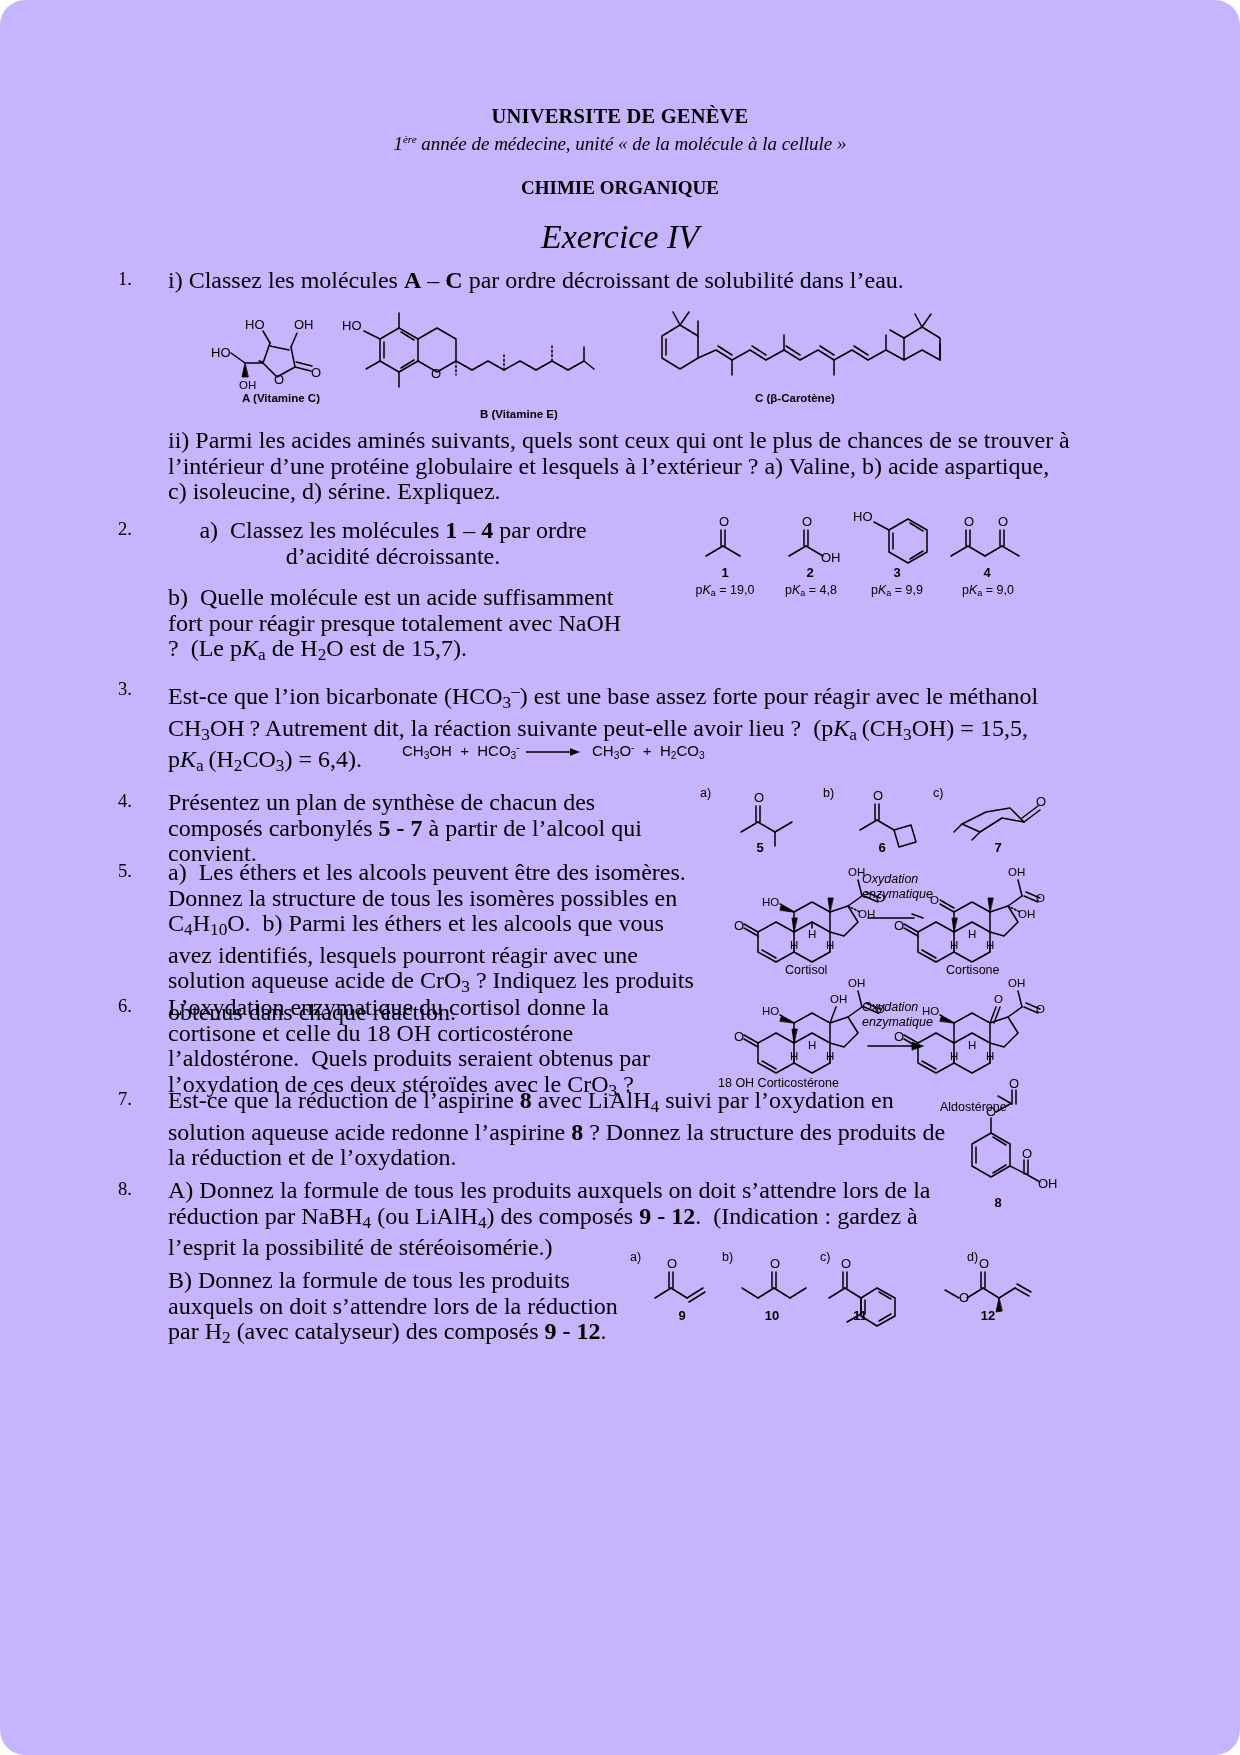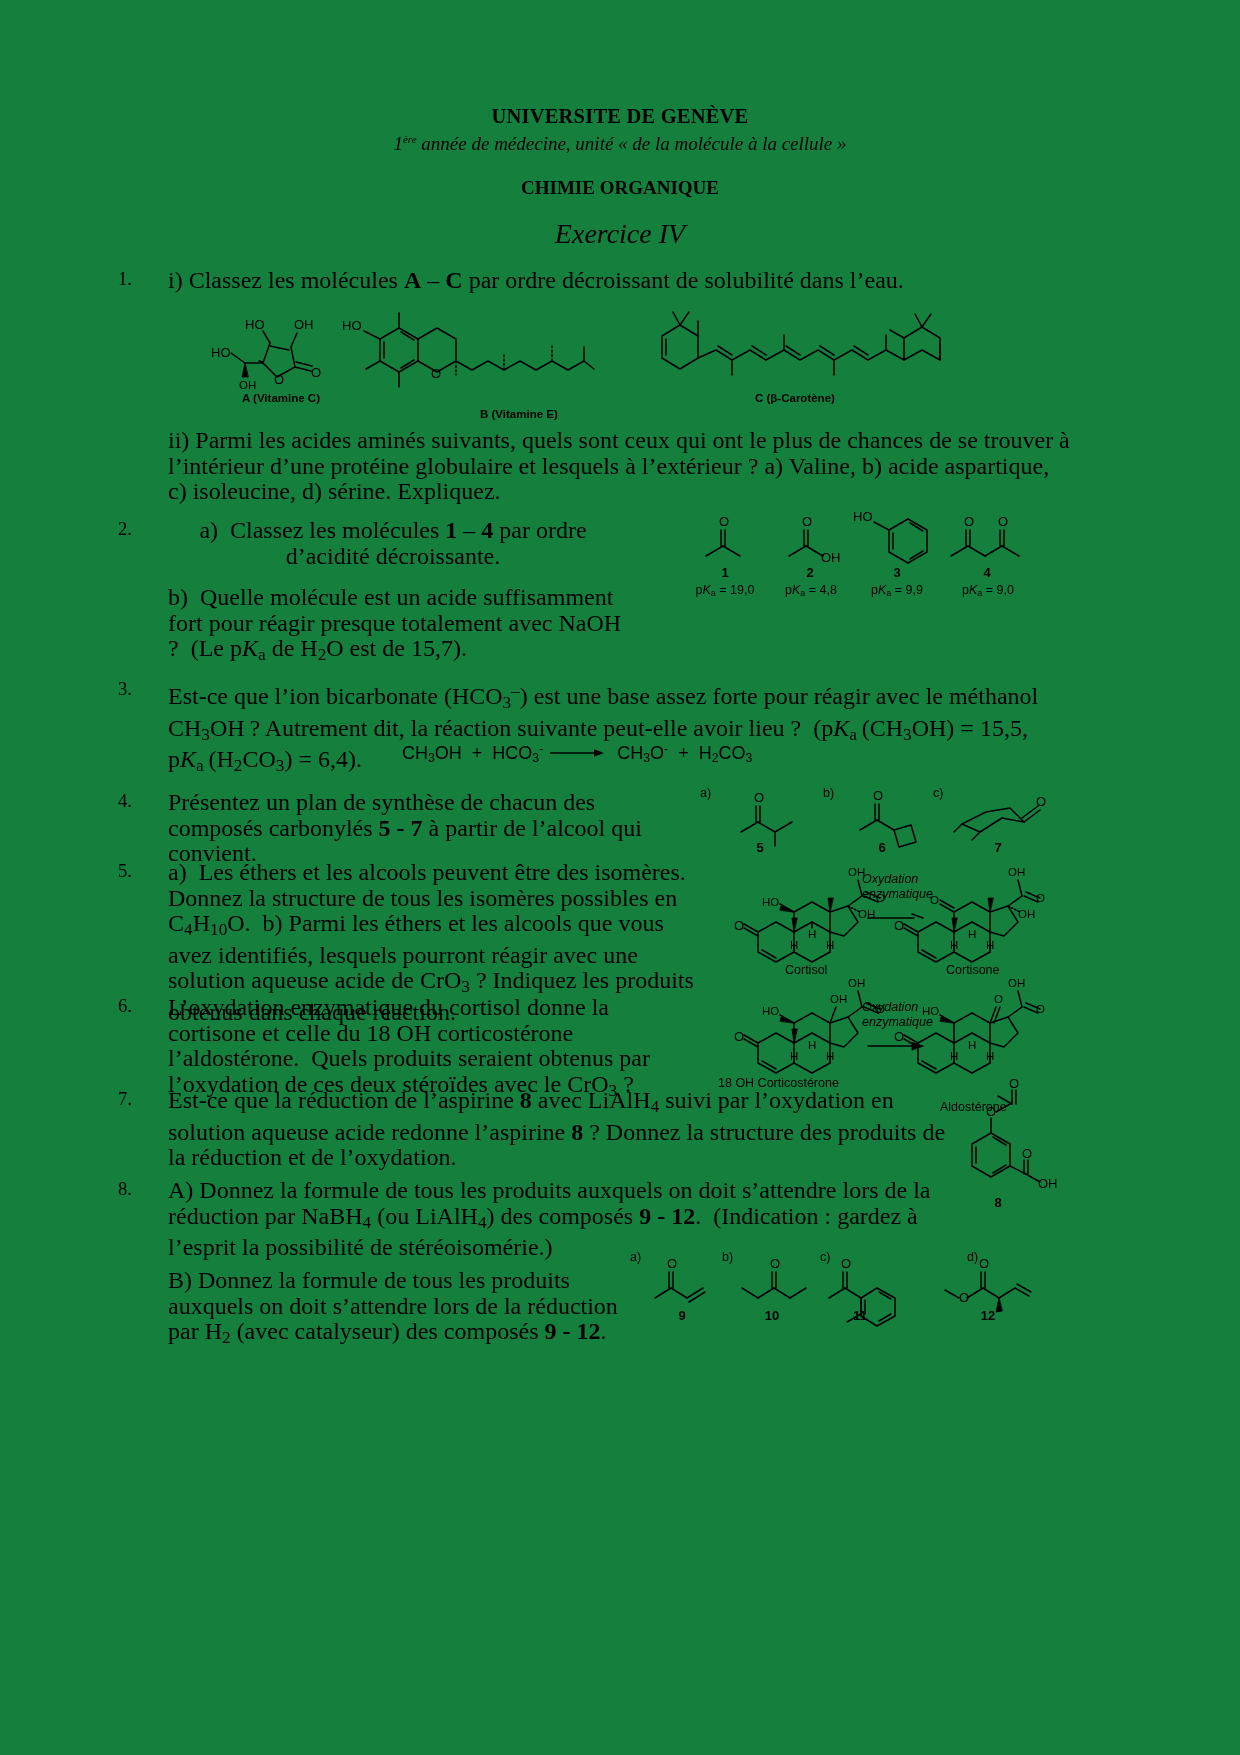--- a/index.html
+++ b/index.html
@@ -2,29 +2,29 @@
 <html><head>
 <meta charset="utf-8">
 <style>
   html,body{margin:0;padding:0;background:#fff;}
   body{
     width:1240px; height:1755px; position:relative;
     font-family:"Liberation Serif", serif;
     color:#000;
     overflow:hidden;
   }
-  .page{position:absolute; inset:0; background:#15803d;}
+  .page{position:absolute; inset:0; background:#c4b5fd;border-radius:25px;}
 
   
   .hdr{position:absolute; left:0; right:0; text-align:center;}
   .uni{top:105px; font-weight:bold; font-size:20.5px; letter-spacing:.2px;}
   .sub{top:133px; font-style:italic; font-size:19px;text-align:center;}
   .sub sup{font-size:11px; vertical-align:super;}
   .chimie{top:177px; font-weight:bold; font-size:19px;}
-  .exo{top:218px; font-style:italic; font-size:28px;}
+  .exo{top:218px; font-style:italic; font-size:34px;}
 
   
   .q{position:absolute; font-size:24px; line-height:25.5px;}
   .qnum{position:absolute; font-size:18.6px;}
   .b{font-weight:bold;}
   .it{font-style:italic;}
   sub{font-size:.72em; vertical-align:-.25em;}
   sup{font-size:.72em; vertical-align:.45em;}
 
   
@@ -33,21 +33,21 @@
   .capn{position:absolute; font-family:"Liberation Sans", sans-serif;
         font-size:13px; font-weight:bold; text-align:center; white-space:nowrap;}
   .pka{position:absolute; font-family:"Liberation Sans", sans-serif;
        font-size:12.5px; text-align:center; white-space:nowrap;}
   .pka i{font-style:italic;}
   .lbl{position:absolute; font-family:"Liberation Sans", sans-serif;
        font-size:12.5px; white-space:nowrap;}
   .enz{position:absolute; font-family:"Liberation Sans", sans-serif;
        font-size:12.5px; font-style:italic; line-height:15px; white-space:nowrap;}
   .eq{position:absolute; font-family:"Liberation Sans", sans-serif;
-      font-size:18px; white-space:nowrap;}
+      font-size:15px; white-space:nowrap;}
   .eq sub{font-size:.68em;}
   .eq sup{font-size:.68em;}
 
   svg{display:block; overflow:visible;}
   .mol{position:absolute;}
   .mol line,.mol path,.mol polyline,.mol polygon{stroke:#000; fill:none;
         stroke-width:1.5; stroke-linecap:round; stroke-linejoin:round;}
   .mol polygon.wedge{fill:#000; stroke:#000; stroke-width:.8;}
   .mol text{font-family:"Liberation Sans", sans-serif; font-size:13px; fill:#000;}
   .mol .hs{font-size:11.5px;}

